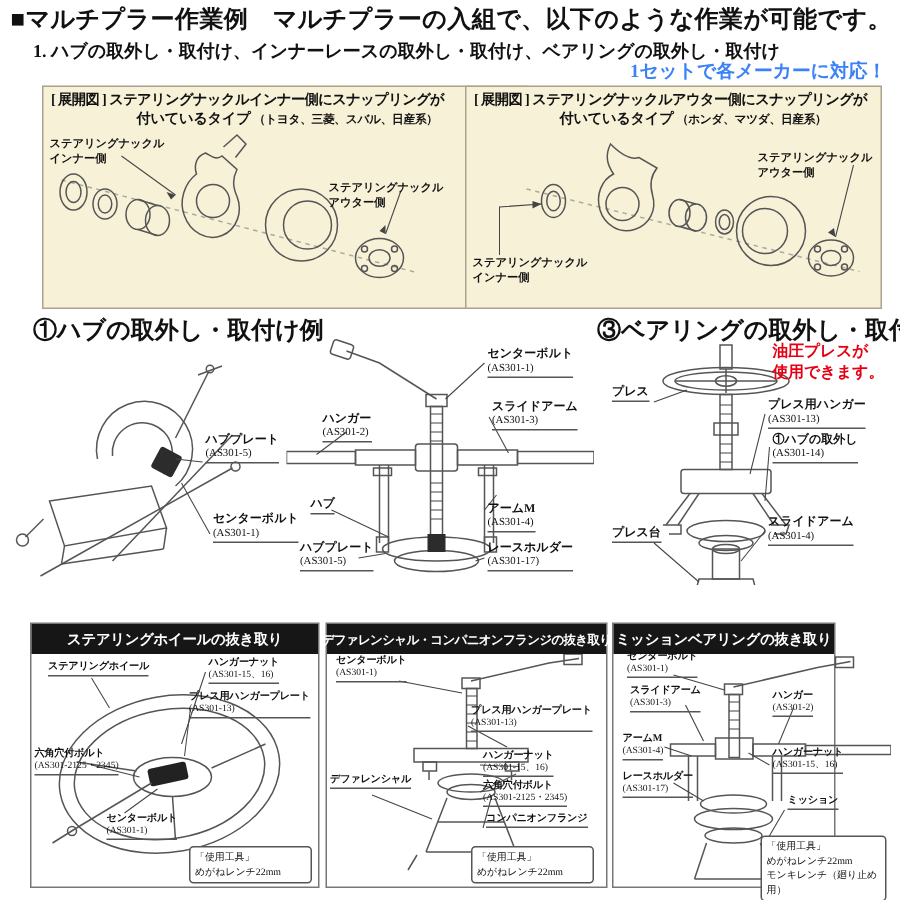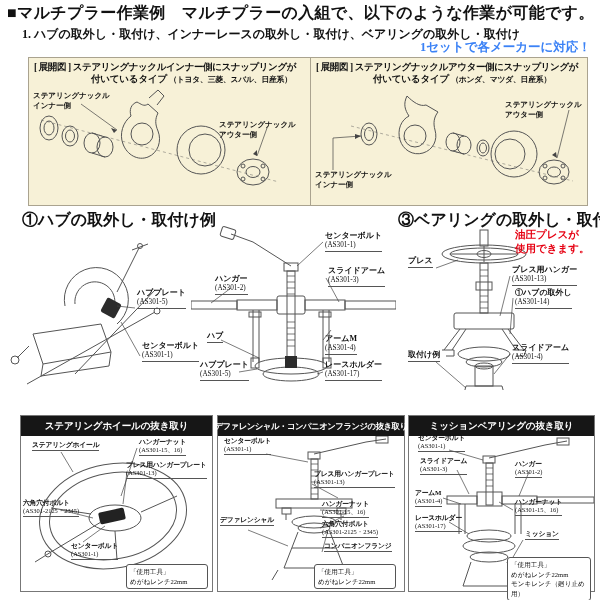--- a/index.html
+++ b/index.html
@@ -32,21 +32,21 @@
   .lbl .lname{font-size:8px;font-weight:bold;white-space:nowrap;}
   .lbl .lpart{font-size:7.2px;white-space:nowrap;}
   .lbl.s .lname{font-size:6.8px;letter-spacing:-.2px;}
   .lbl.s .lpart{font-size:6.4px;}
   .pressnote{position:absolute;font-size:10.5px;font-weight:bold;line-height:1.35;white-space:pre-line;}
 
   
   .bbox{position:absolute;top:415px;height:177px;border:1px solid #777;background:#fff;box-sizing:border-box;}
   .bbox1{left:20px;width:193px;}
   .bbox2{left:217px;width:188px;}
-  .bbox3{left:408px;width:187px;}
+  .bbox3{left:408px;width:149px;}
   .bbox-title{height:20px;background:#161616;color:#fff;font-size:9.6px;font-weight:bold;
               display:flex;align-items:center;justify-content:center;white-space:nowrap;letter-spacing:-.2px;}
   .bbox-title.tight{font-size:8.4px;letter-spacing:-.5px;}
   .bbox svg{position:absolute;left:0;top:20px;}
   .toolbox{position:absolute;border:1px solid #555;border-radius:3px;background:#fff;
            font-size:6.6px;line-height:1.45;padding:2px 3px;white-space:pre-line;box-sizing:border-box;}
   .ln{stroke:#555;fill:none;stroke-width:1;}
   .ld{stroke:#444;fill:none;stroke-width:.7;}
 </style>
 </head>
@@ -272,21 +272,21 @@
     </div>
     <div class="lbl" style="left:119px;top:62px">
       <span class="lname">①ハブの取外し</span>
       <span class="lpart">(AS301-14)</span>
     </div>
     <div class="lbl" style="left:116px;top:117px">
       <span class="lname">スライドアーム</span>
       <span class="lpart">(AS301-4)</span>
     </div>
     <div class="lbl" style="left:12px;top:124px">
-      <span class="lname">取付け例</span>
+      <span class="lname">プレス台</span>
     </div>
   </div>
 
 
   <div class="bbox bbox1">
     <div class="bbox-title">ステアリングホイールの抜き取り</div>
     <svg width="191" height="155" viewBox="0 0 191 155">
       <g transform="rotate(-10 92 80)">
         <ellipse class="ln" cx="92" cy="80" rx="74" ry="52"></ellipse>
         <ellipse class="ln" cx="92" cy="80" rx="64" ry="43"></ellipse>

